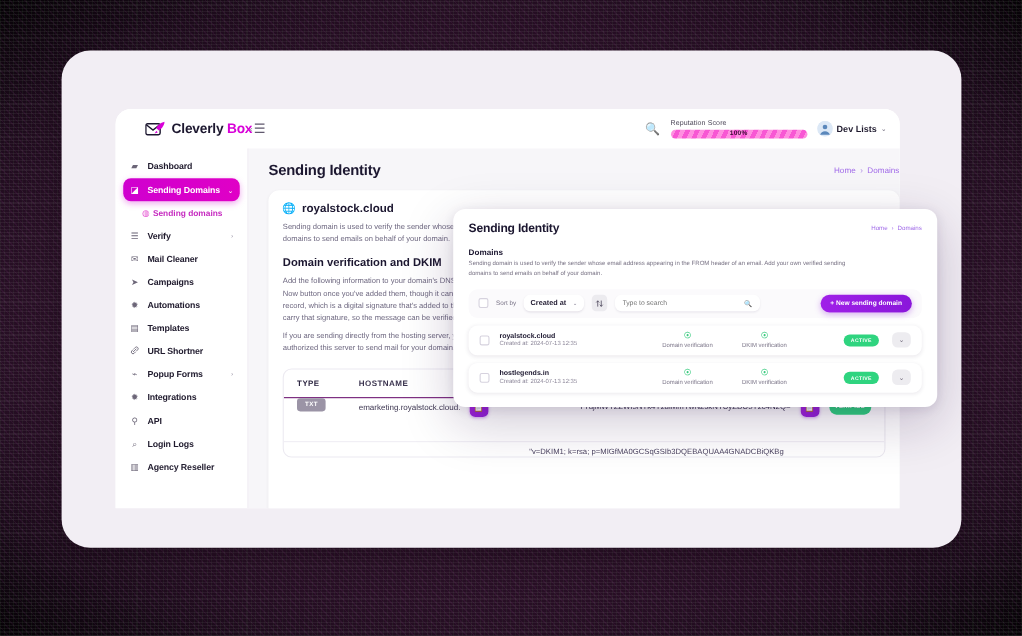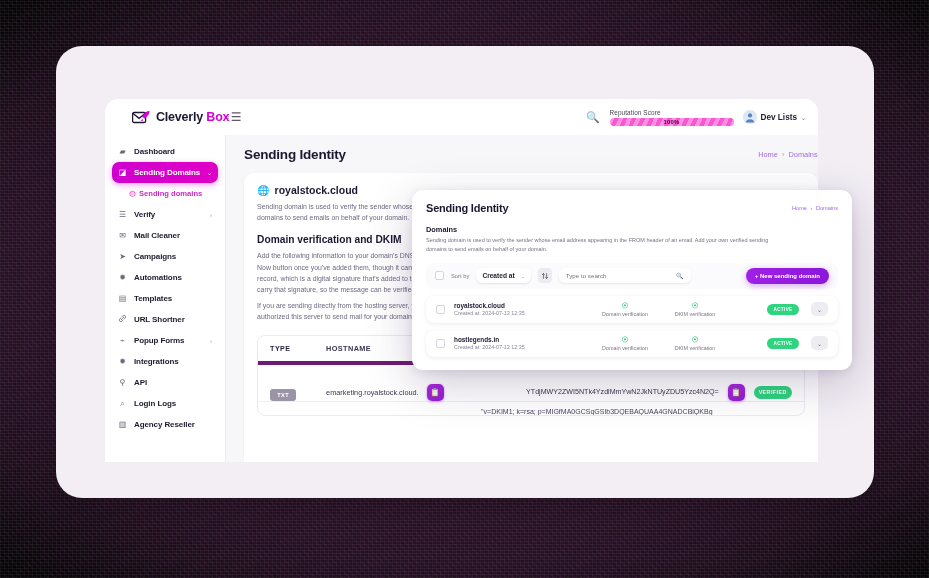--- a/index.html
+++ b/index.html
@@ -129,21 +129,21 @@
   .dom-title .gl { font-size:10px; color:#2a2340;}
   .para { font-size:6.9px; line-height:1.62; color:#6e6880; margin-top:5px; max-width:430px;}
   .sec-title { font-size:10.2px; font-weight:700; color:#1c1730; margin-top:11px;}
 
   
   .dns-wrap{ margin-top:12px; border:1px solid #eceaf1; border-radius:8px; overflow:hidden;}
   .dns-head{ display:flex; align-items:center; height:25px; padding:0 12px; font-size:7.2px; font-weight:700; color:#2b2440; letter-spacing:.4px;}
   .dns-head .c-type{width:56px;}
   .dns-head .c-host{width:155px;text-align:center;}
   .dns-head .c-val{flex:1;}
-  .dns-row{ display:flex; align-items:flex-end; height:40px; padding:0 12px; border-top:4px solid #701a75;}
+  .dns-row{ display:flex; align-items:flex-start; height:40px; padding:0 12px; border-top:1px solid #701a75;}
   .badge-type{
     width:26px;height:12px;border-radius:3px;background:#9b94a6;color:#fff;
     font-size:5.6px;font-weight:700;display:flex;align-items:center;justify-content:center;letter-spacing:.4px;
   }
   .c-type{width:56px;display:flex;}
   .c-host{width:155px;font-size:7.3px;color:#3b344f;display:flex;align-items:center;gap:8px;}
   .copy-btn{
     width:17px;height:17px;border-radius:5px;
     background:linear-gradient(145deg,#b026e0,#8f1fd6);
     display:flex;align-items:center;justify-content:center;color:#fff;font-size:8px;

